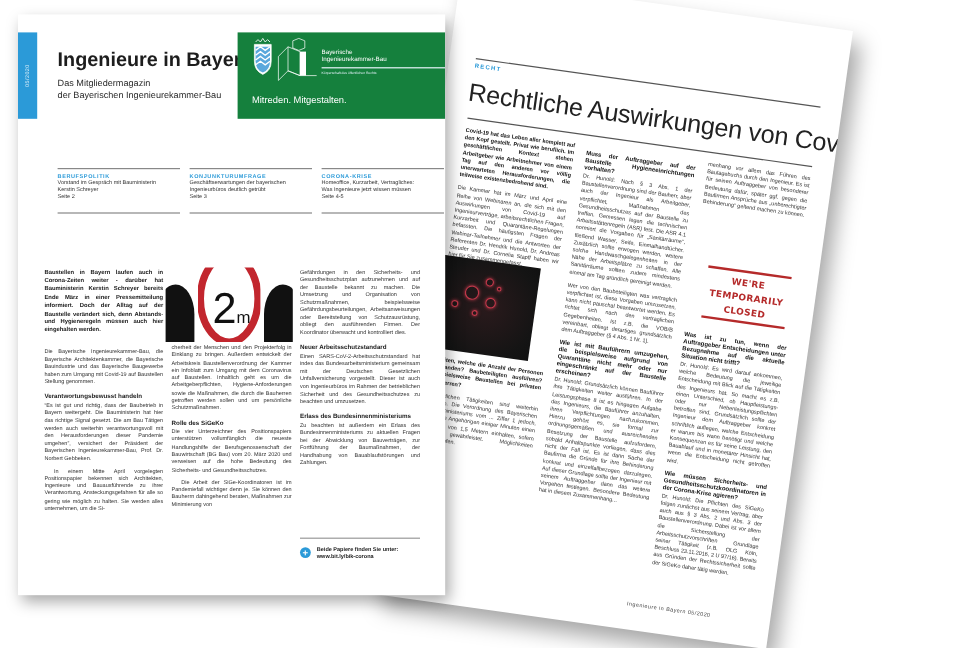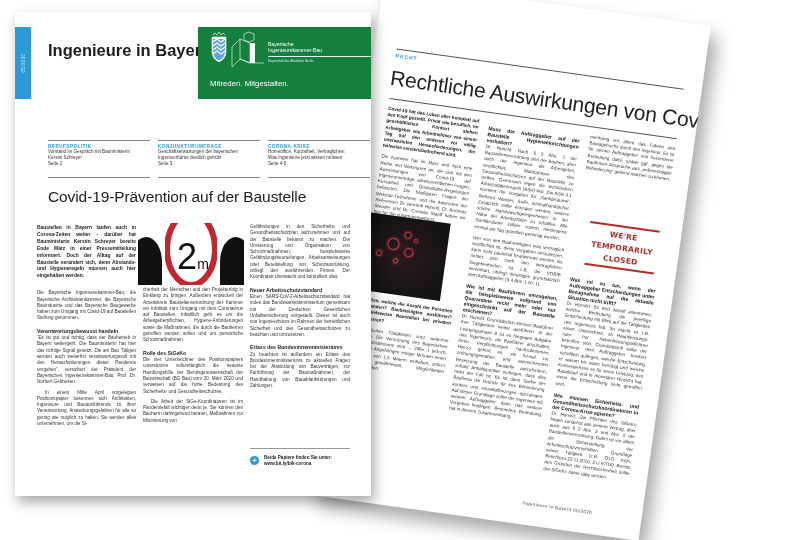--- a/index.html
+++ b/index.html
@@ -156,20 +156,24 @@
     <p>Dr. Hunold: Die Pflichten des SiGeKo folgen zunächst aus seinem Vertrag, aber auch aus § 3 Abs. 2 und Abs. 3 der Baustellenverordnung. Dabei ist vor allem die Sicherstellung der Arbeitsschutzvorschriften Grundlage seiner Tätigkeit (z.B. OLG Köln, Beschluss 23.11.2016, 2 U 97/16). Bereits aus Gründen der Rechtssicherheit sollte der SiGeKo daher tätig werden.</p>
   </div>
   <div class="bp-footer">Ingenieure in Bayern   05/2020</div>
 </div>
 
 <div class="front-page">
   <div class="fp-stripe">
     <span>05/2020</span>
   </div>
   <div class="fp-title">Ingenieure in Bayern</div>
+  <div class="fp-subtitle">
+    <div>Das Mitgliedermagazin</div>
+    <div>der Bayerischen Ingenieurekammer-Bau</div>
+  </div>
 
   <div class="fp-brand">
     <svg class="fp-brand-logo" viewBox="0 0 54 38">
 
       <path d="M2 6 L16 6 L16 20 Q16 28 9 31 Q2 28 2 20 Z" fill="#fff" stroke="#fff" stroke-width="0.6"></path>
       <path d="M3 8 L15 8 L15 20 Q15 27 9 29.5 Q3 27 3 20 Z" fill="#5aa8dc"></path>
       <path d="M3 11 L7 8 L11 11 L15 8 M3 15 L7 12 L11 15 L15 12 M3 19 L7 16 L11 19 L15 16 M3 23 L7 20 L11 23 L15 20" stroke="#fff" stroke-width="1.1" fill="none"></path>
       <path d="M3 4 L5 2 L7 4 L9 1 L11 4 L13 2 L15 4" stroke="#fff" stroke-width="0.7" fill="none"></path>
 
       <path d="M22 16 L30 8 L30 28 L22 36 Z" fill="none" stroke="#fff" stroke-width="0.6"></path>
@@ -201,21 +205,20 @@
       <span class="t-text">Seite 3</span>
     </div>
     <div class="teaser t3">
       <span class="t-cat">CORONA-KRISE</span>
       <span class="t-text">Homeoffice, Kurzarbeit, Vertragliches:</span>
       <span class="t-text">Was Ingenieure jetzt wissen müssen</span>
       <span class="t-text">Seite 4-5</span>
     </div>
   </div>
 
-  <div class="fp-headline">Covid-19-Prävention auf der Baustelle</div>
 
   <div class="fp-col fp-c1">
     <p class="fp-lead">Baustellen in Bayern laufen auch in Corona-Zeiten weiter - darüber hat Bauministerin Kerstin Schreyer bereits Ende März in einer Pressemitteilung informiert. Doch der Alltag auf der Baustelle verändert sich, denn Abstands- und Hygieneregeln müssen auch hier eingehalten werden.</p>
     <p>Die Bayerische Ingenieurekammer-Bau, die Bayerische Architektenkammer, die Bayerische Bauindustrie und das Bayerische Baugewerbe haben zum Umgang mit Covid-19 auf Baustellen Stellung genommen.</p>
     <h4>Verantwortungsbewusst handeln</h4>
     <p>“Es ist gut und richtig, dass der Baubetrieb in Bayern weitergeht. Die Bauministerin hat hier das richtige Signal gesetzt. Die am Bau Tätigen werden auch weiterhin verantwortungsvoll mit den Herausforderungen dieser Pandemie umgehen”, versichert der Präsident der Bayerischen Ingenieurekammer-Bau, Prof. Dr. Norbert Gebbeken.</p>
     <p class="indent">In einem Mitte April vorgelegten Positionspapier bekennen sich Architekten, Ingenieure und Bauausführende zu ihrer Verantwortung, Ansteckungsgefahren für alle so gering wie möglich zu halten. Sie werden alles unternehmen, um die Si-</p>
   </div>
 
   <div class="fp-image">

